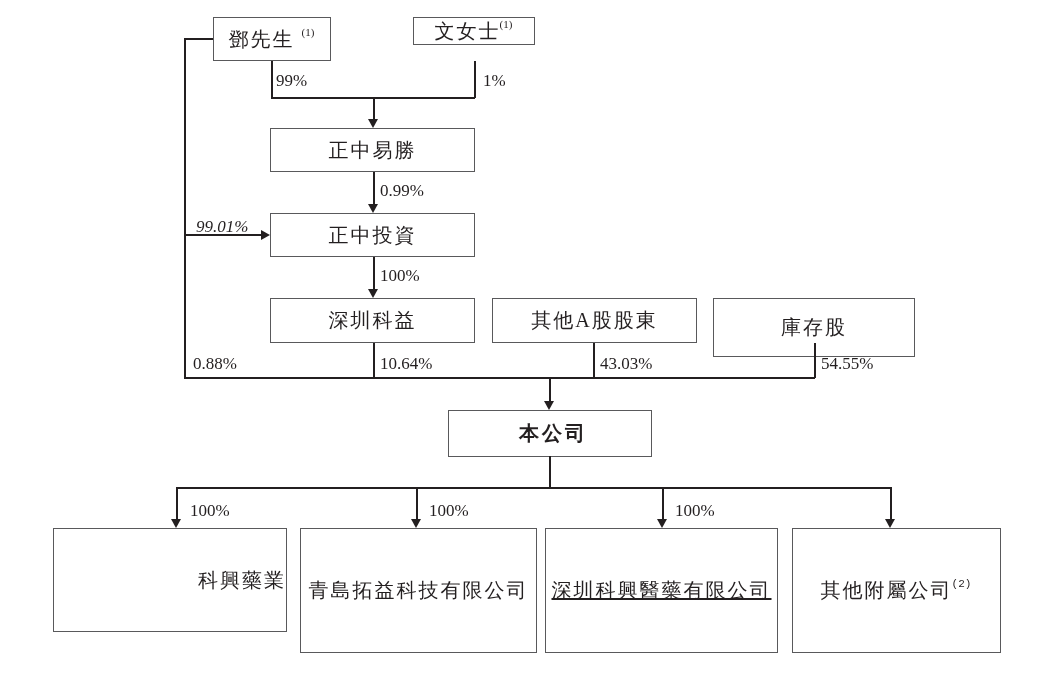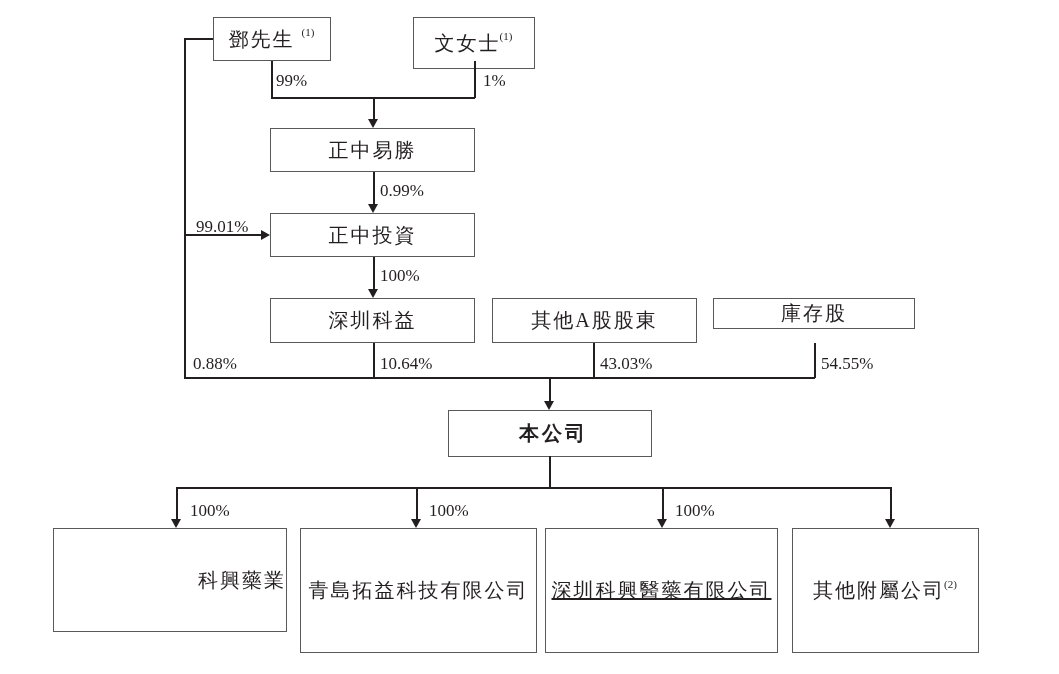--- a/index.html
+++ b/index.html
@@ -22,52 +22,52 @@
 </style>
 </head>
 <body>
 
 <div id="canvas">
 
   <div class="node" style="left:213px;top:17px;width:118px;height:44px;gap:8px;">
     <span>鄧先生</span>
       <span class="sup">(1)</span>
   </div>
-  <div class="node" style="left:413px;top:17px;width:122px;height:52px;">
+  <div class="node" style="left:413px;top:17px;width:122px;height:28px;">
     <span>文女士</span>
       <span class="sup">(1)</span>
   </div>
   <div class="node" style="left:270px;top:128px;width:205px;height:44px;">
     <span>正中易勝</span>
   </div>
   <div class="node" style="left:270px;top:213px;width:205px;height:44px;">
     <span>正中投資</span>
   </div>
   <div class="node" style="left:492px;top:298px;width:205px;height:45px;">
     <span>其他A股股東</span>
   </div>
   <div class="node" style="left:270px;top:298px;width:205px;height:45px;">
     <span>深圳科益</span>
   </div>
-  <div class="node" style="left:713px;top:298px;width:202px;height:31px;">
+  <div class="node" style="left:713px;top:298px;width:202px;height:59px;">
     <span>庫存股</span>
   </div>
   <div class="node bold" style="left:448px;top:410px;width:204px;height:47px;">
     <span>本公司</span>
   </div>
   <div class="node" style="left:53px;top:528px;width:234px;height:104px;justify-content:flex-end;">
     <span>科興藥業</span>
   </div>
   <div class="node" style="left:300px;top:528px;width:237px;height:125px;">
     <span>青島拓益科技有限公司</span>
   </div>
   <div class="node" style="left:545px;top:528px;width:233px;height:125px;text-decoration:underline;">
     <span>深圳科興醫藥有限公司</span>
   </div>
-  <div class="node" style="left:792px;top:528px;width:187px;height:125px;">
+  <div class="node" style="left:792px;top:528px;width:209px;height:125px;font-family:Liberation Mono, monospace;">
     <span>其他附屬公司</span>
       <span class="sup">(2)</span>
   </div>
 
   <div class="vline" style="left:271px;top:61px;height:37px;"></div>
   <div class="vline" style="left:474px;top:61px;height:37px;"></div>
   <div class="hline" style="left:271px;top:97px;width:204px;"></div>
   <div class="vline" style="left:373px;top:97px;height:23px;"></div>
   <div class="arrow-down" style="left:368px;top:119px;"></div>
 
@@ -95,21 +95,21 @@
   <div class="vline" style="left:416px;top:487px;height:32px;"></div>
   <div class="arrow-down" style="left:411px;top:519px;"></div>
   <div class="vline" style="left:662px;top:487px;height:32px;"></div>
   <div class="arrow-down" style="left:657px;top:519px;"></div>
   <div class="vline" style="left:890px;top:487px;height:32px;"></div>
   <div class="arrow-down" style="left:885px;top:519px;"></div>
 
   <div class="pct" style="left:276px;top:71px;">99%</div>
   <div class="pct" style="left:483px;top:71px;">1%</div>
   <div class="pct" style="left:380px;top:181px;">0.99%</div>
-  <div class="pct" style="left:196px;top:217px;">99.01%</div>
+  <div class="pct" style="left:196px;top:217px;font-style:italic;">99.01%</div>
   <div class="pct" style="left:380px;top:266px;">100%</div>
   <div class="pct" style="left:193px;top:354px;">0.88%</div>
   <div class="pct" style="left:380px;top:354px;">10.64%</div>
   <div class="pct" style="left:600px;top:354px;">43.03%</div>
   <div class="pct" style="left:821px;top:354px;">54.55%</div>
   <div class="pct" style="left:190px;top:501px;">100%</div>
   <div class="pct" style="left:429px;top:501px;">100%</div>
   <div class="pct" style="left:675px;top:501px;">100%</div>
 
 </div>

